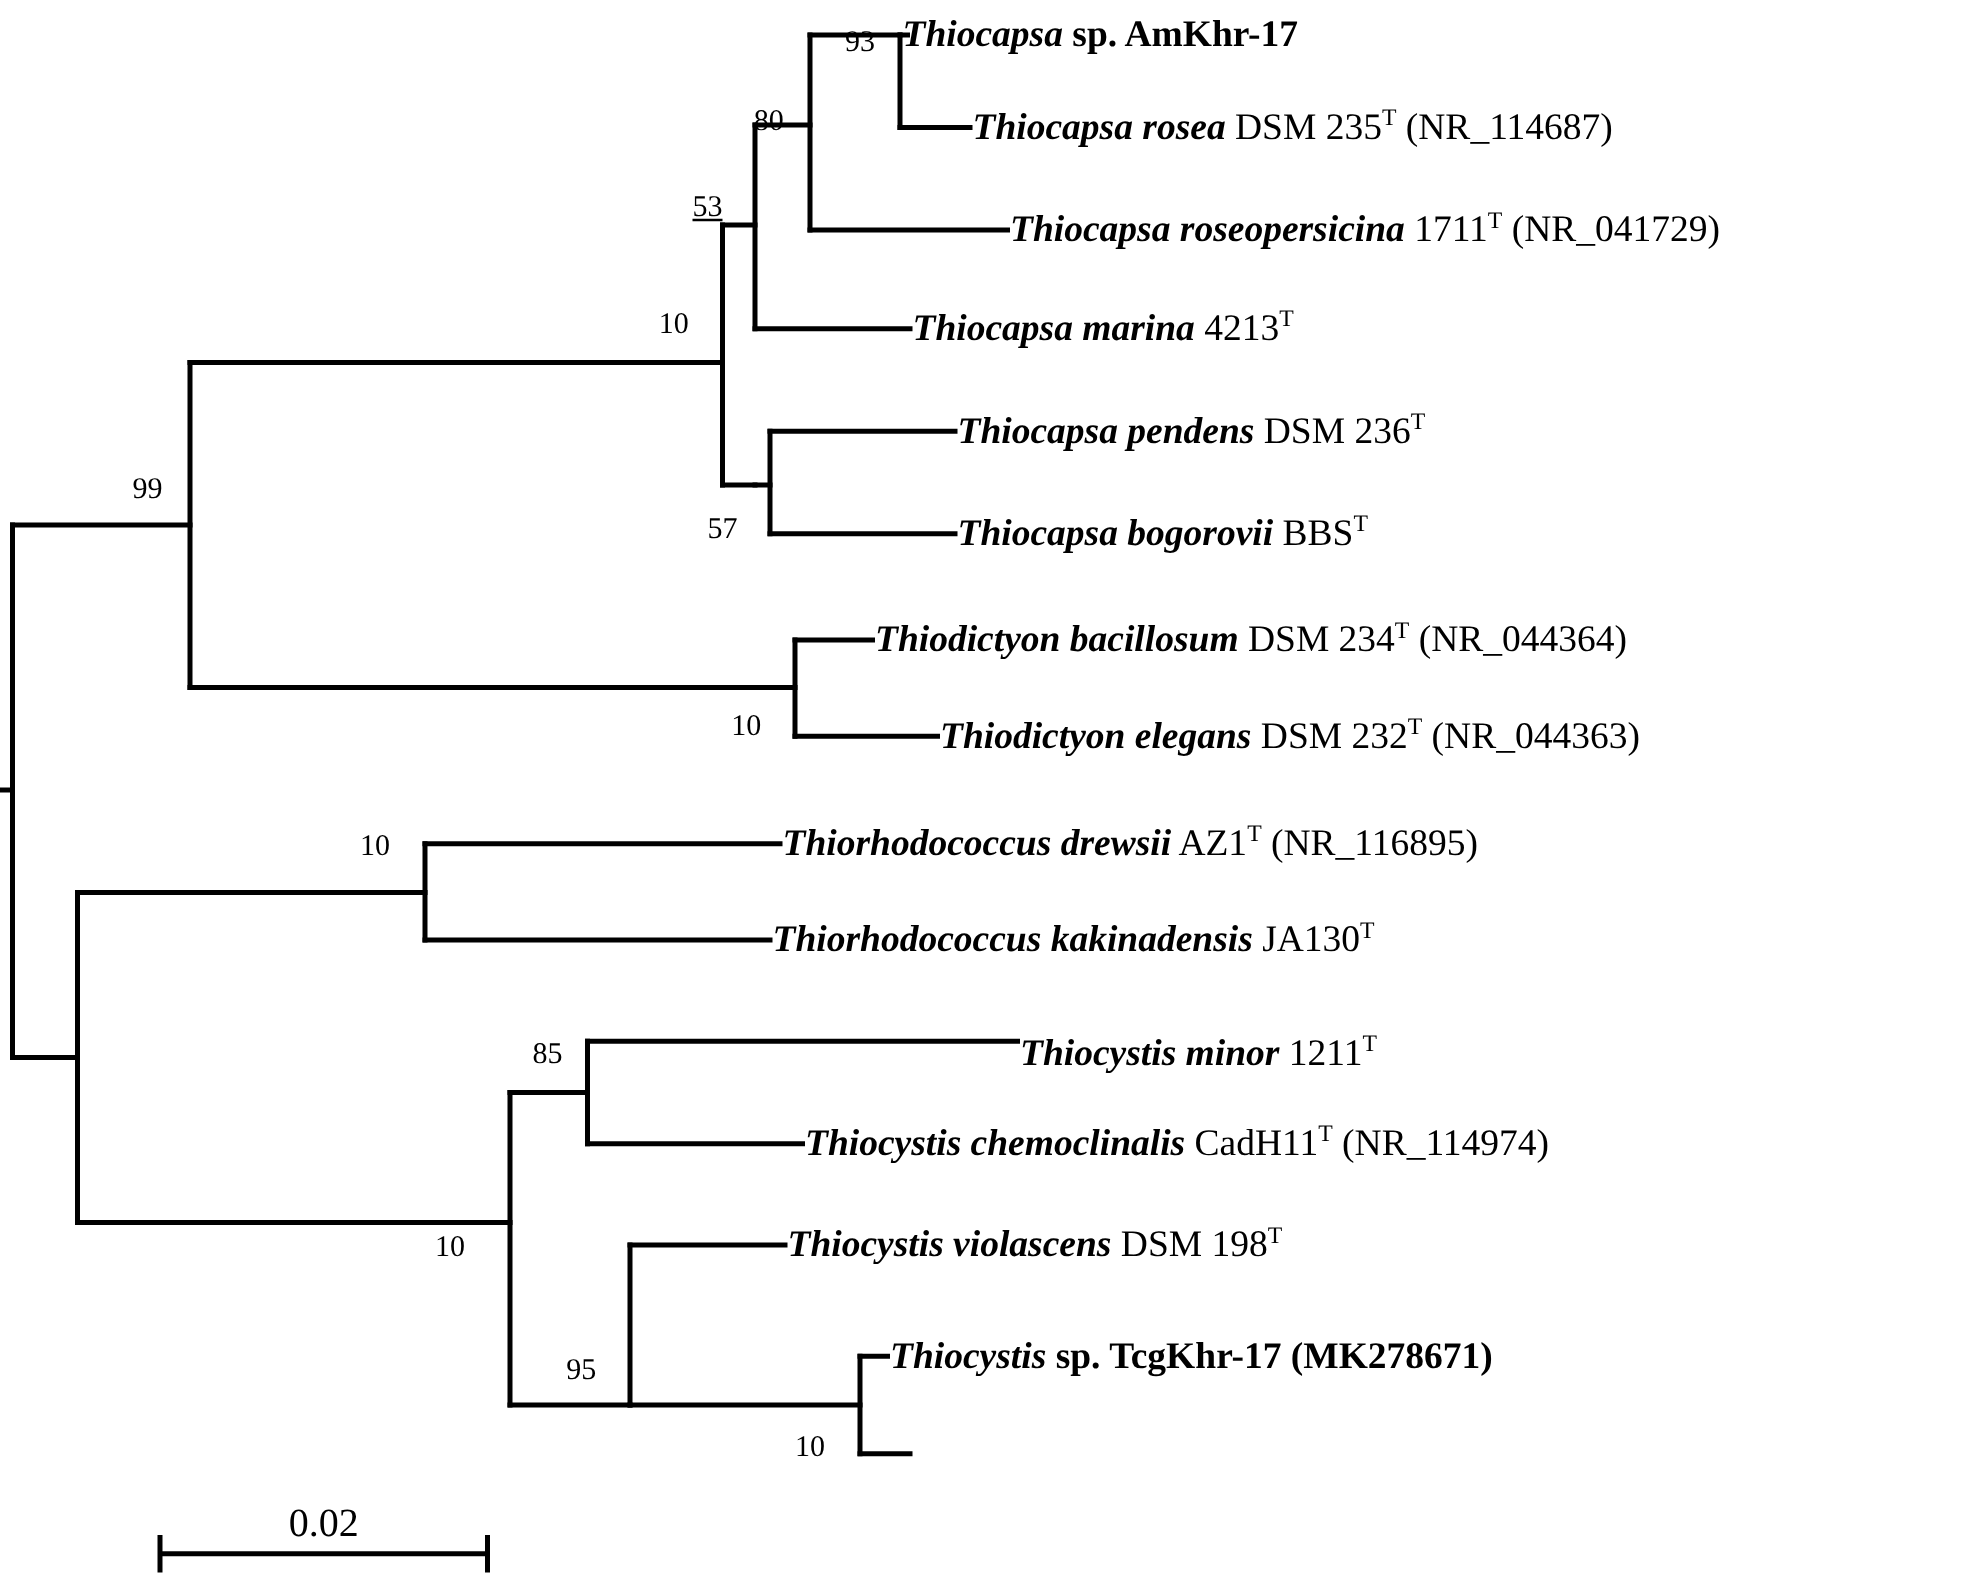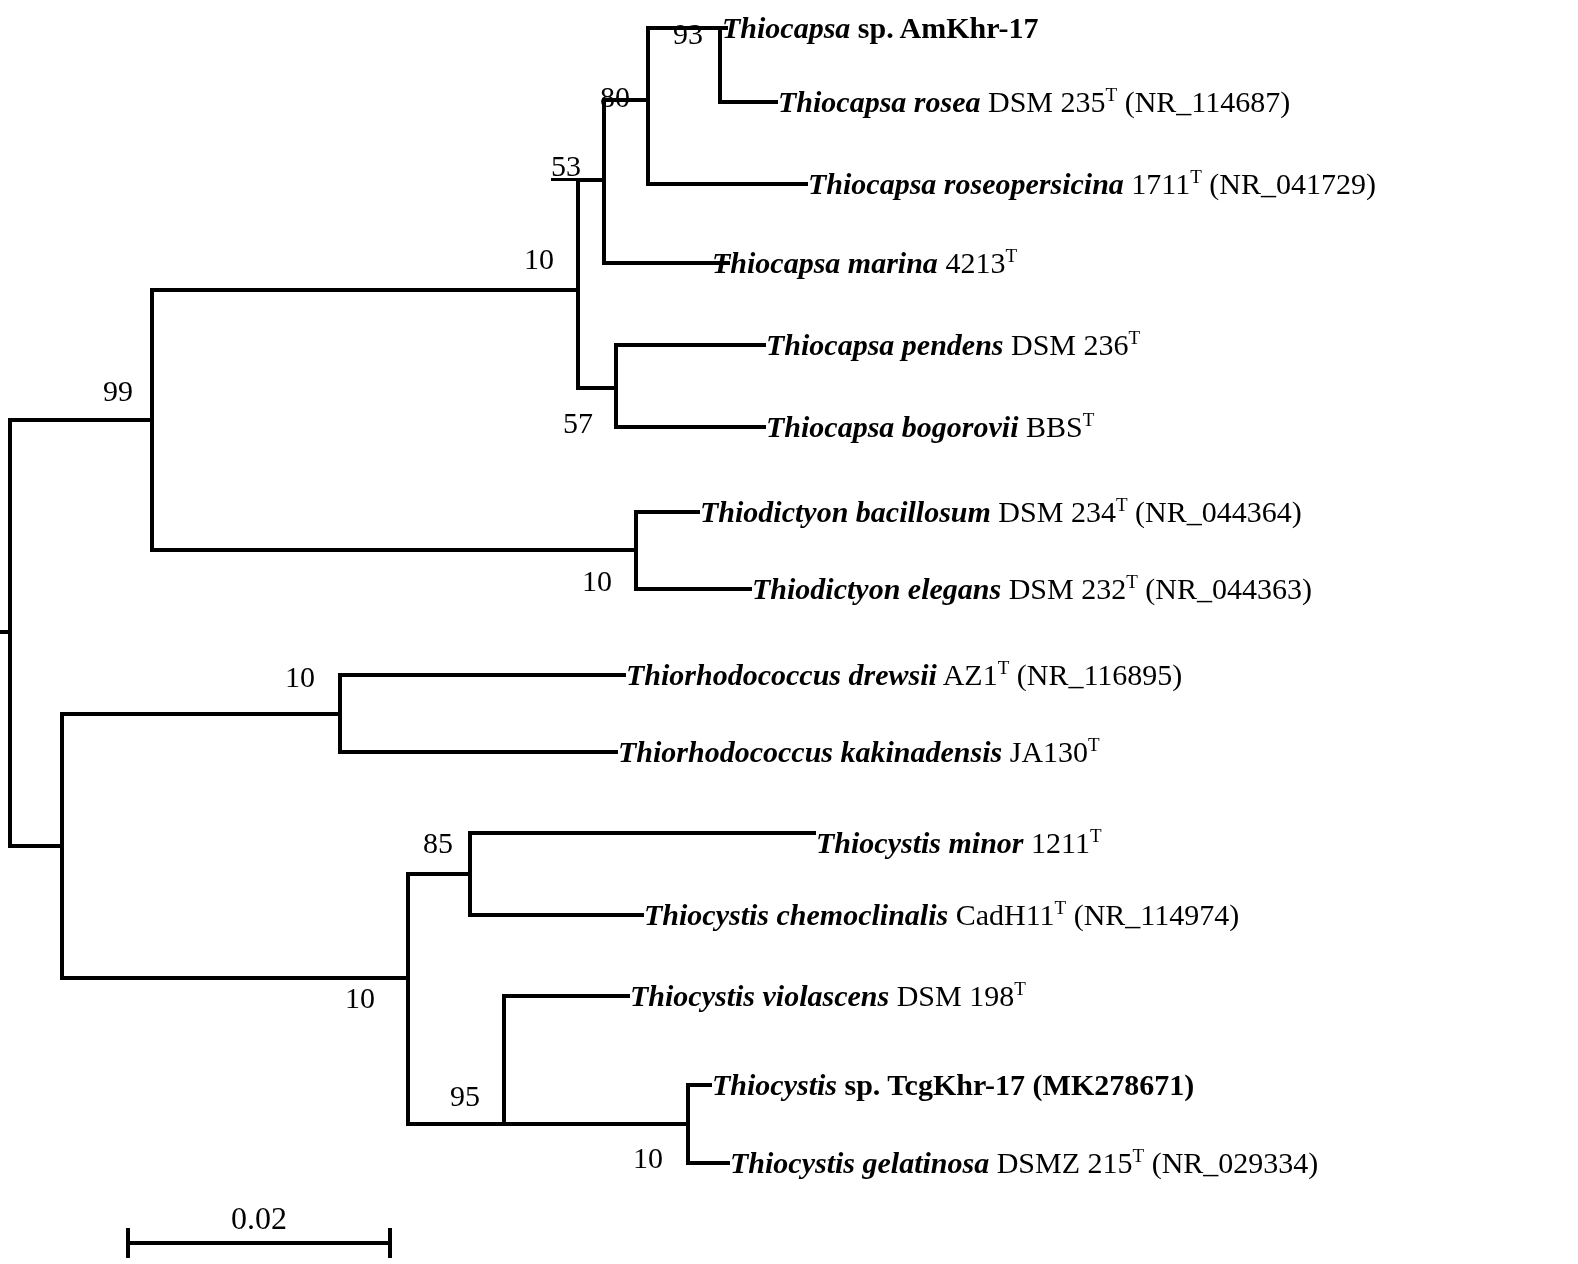--- a/index.html
+++ b/index.html
@@ -35,21 +35,21 @@
   .taxon .bd { font-weight: bold; }
   .taxon .bi { font-weight: bold; font-style: italic; text-align: right; }
   .sup {
     font-size: 19px;
     vertical-align: super;
     line-height: 0;
   }
   .boot {
     position: absolute;
     font-family: "Liberation Serif", serif;
-    font-size: 30px;
+    font-size: 24px;
     line-height: 1;
     white-space: nowrap;
     transform: translate(-50%, -50%);
   }
   .scale-label {
     position: absolute;
     font-family: "Liberation Serif", serif;
     font-size: 32px;
     line-height: 1;
     white-space: nowrap;
@@ -126,32 +126,31 @@
     <g stroke="#000000" stroke-width="4" fill="none">
       <line x1="128" y1="1243" x2="390" y2="1243"></line>
       <line x1="128" y1="1228" x2="128" y2="1258"></line>
       <line x1="390" y1="1228" x2="390" y2="1258"></line>
     </g>
   </svg>
 
   <div class="taxon" style="left:722px; top:28px;"><span class="bi">Thiocapsa</span><span class="bd"> sp. AmKhr-17</span></div>
   <div class="taxon" style="left:778px; top:102px;"><span class="it">Thiocapsa rosea</span><span> DSM 235</span><span class="sup">T</span><span> (NR_114687)</span></div>
   <div class="taxon" style="left:808px; top:184px;"><span class="it">Thiocapsa roseopersicina</span><span> 1711</span><span class="sup">T</span><span> (NR_041729)</span></div>
-  <div class="taxon" style="left:712px; top:263px;"><span class="it">Thiocapsa marina</span><span> 4213</span><span class="sup">T</span></div>
+  <div class="taxon" style="left:730px; top:263px;"><span class="it">Thiocapsa marina</span><span> 4213</span><span class="sup">T</span></div>
   <div class="taxon" style="left:766px; top:345px;"><span class="it">Thiocapsa pendens</span><span> DSM 236</span><span class="sup">T</span></div>
   <div class="taxon" style="left:766px; top:427px;"><span class="it">Thiocapsa bogorovii</span><span> BBS</span><span class="sup">T</span></div>
   <div class="taxon" style="left:700px; top:512px;"><span class="it">Thiodictyon bacillosum</span><span> DSM 234</span><span class="sup">T</span><span> (NR_044364)</span></div>
   <div class="taxon" style="left:752px; top:589px;"><span class="it">Thiodictyon elegans</span><span> DSM 232</span><span class="sup">T</span><span> (NR_044363)</span></div>
   <div class="taxon" style="left:626px; top:675px;"><span class="it">Thiorhodococcus drewsii</span><span> AZ1</span><span class="sup">T</span><span> (NR_116895)</span></div>
   <div class="taxon" style="left:618px; top:752px;"><span class="it">Thiorhodococcus kakinadensis</span><span> JA130</span><span class="sup">T</span></div>
   <div class="taxon" style="left:816px; top:833px;margin-top:10px;"><span class="it">Thiocystis minor</span><span> 1211</span><span class="sup">T</span></div>
   <div class="taxon" style="left:644px; top:915px;"><span class="it">Thiocystis chemoclinalis</span><span> CadH11</span><span class="sup">T</span><span> (NR_114974)</span></div>
   <div class="taxon" style="left:630px; top:996px;"><span class="it">Thiocystis violascens</span><span> DSM 198</span><span class="sup">T</span></div>
   <div class="taxon" style="left:712px; top:1085px;"><span class="bi">Thiocystis</span><span class="bd"> sp. TcgKhr-17 (MK278671)</span></div>
-  <div class="taxon" style="left:730px; top:1163px;"><span class="it">Thiocystis gelatinosa</span><span> DSMZ 215</span><span class="sup">T</span><span> (NR_029334)</span></div>
 
   <div class="boot" style="left:688px;  top:34px;">93</div>
   <div class="boot" style="left:615px;  top:97px;">80</div>
   <div class="boot" style="left:566px;  top:166px;text-decoration:underline;">53</div>
   <div class="boot" style="left:539px;  top:259px;">10</div>
   <div class="boot" style="left:578px;  top:423px;text-align:center;">57</div>
   <div class="boot" style="left:118px;  top:391px;">99</div>
   <div class="boot" style="left:597px;  top:581px;">10</div>
   <div class="boot" style="left:300px;  top:677px;">10</div>
   <div class="boot" style="left:438px;  top:843px;">85</div>

